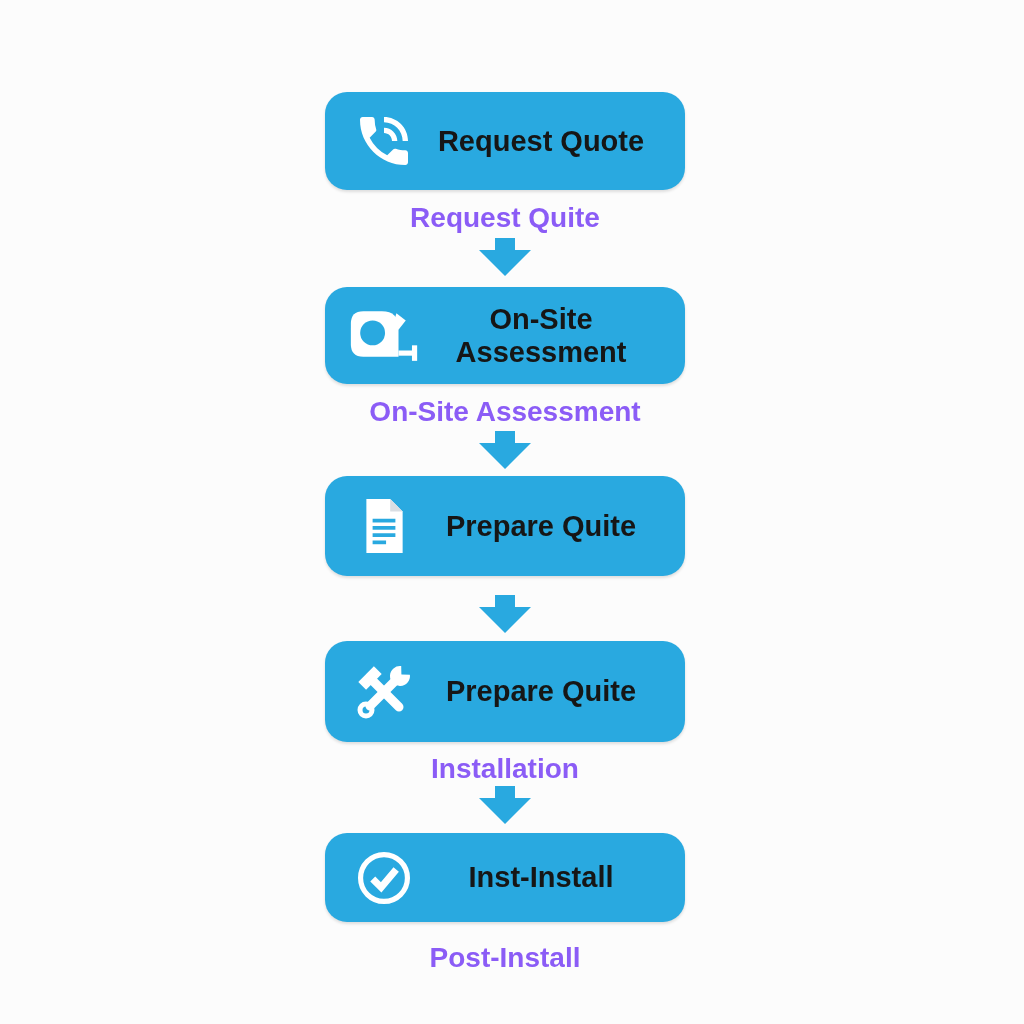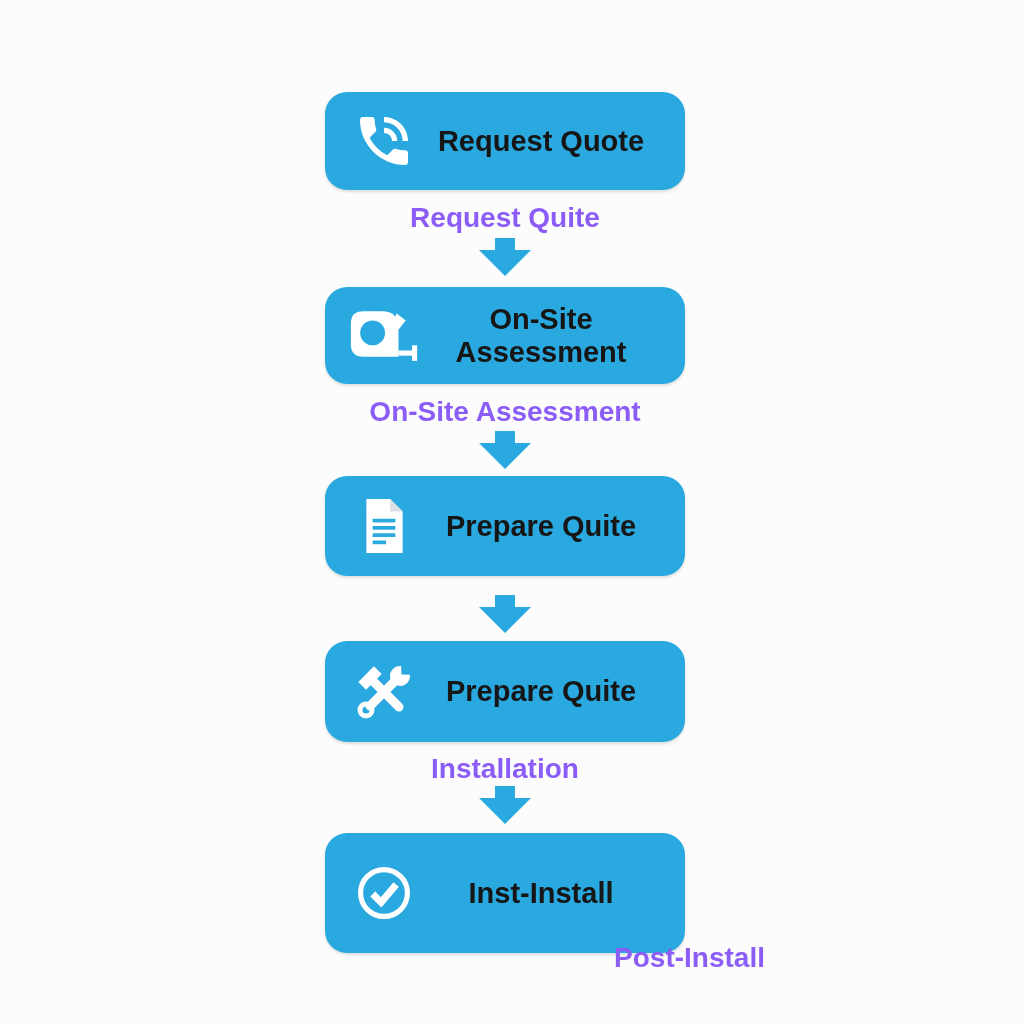--- a/index.html
+++ b/index.html
@@ -115,24 +115,24 @@
     </span>
     <span class="step-label">Prepare Quite</span>
   </div>
   <div class="caption" style="top:753px;">Installation</div>
   <div class="arrow" style="top:786px;">
     <svg width="52" height="38" viewBox="0 0 52 38">
       <polygon fill="#29A9E0" points="16,0 36,0 36,12 52,12 26,38 0,12 16,12"></polygon>
     </svg>
   </div>
 
-  <div class="step-box" style="top:833px; height:120px;">
+  <div class="step-box" style="top:833px; height:89px;">
     <span class="icon-wrap">
       <svg width="60" height="60" viewBox="0 0 64 64">
         <circle cx="32" cy="32" r="25" fill="none" stroke="#ffffff" stroke-width="5.5"></circle>
         <path d="M20 33 L29 42 L45 23" fill="none" stroke="#ffffff" stroke-width="7.5" stroke-linecap="butt" stroke-linejoin="miter"></path>
       </svg>
     </span>
     <span class="step-label">Inst-Install</span>
   </div>
-  <div class="caption" style="top:942px;text-align:right;">Post-Install</div>
+  <div class="caption" style="top:942px;">Post-Install</div>
 
 </div>
 
 </body></html>

